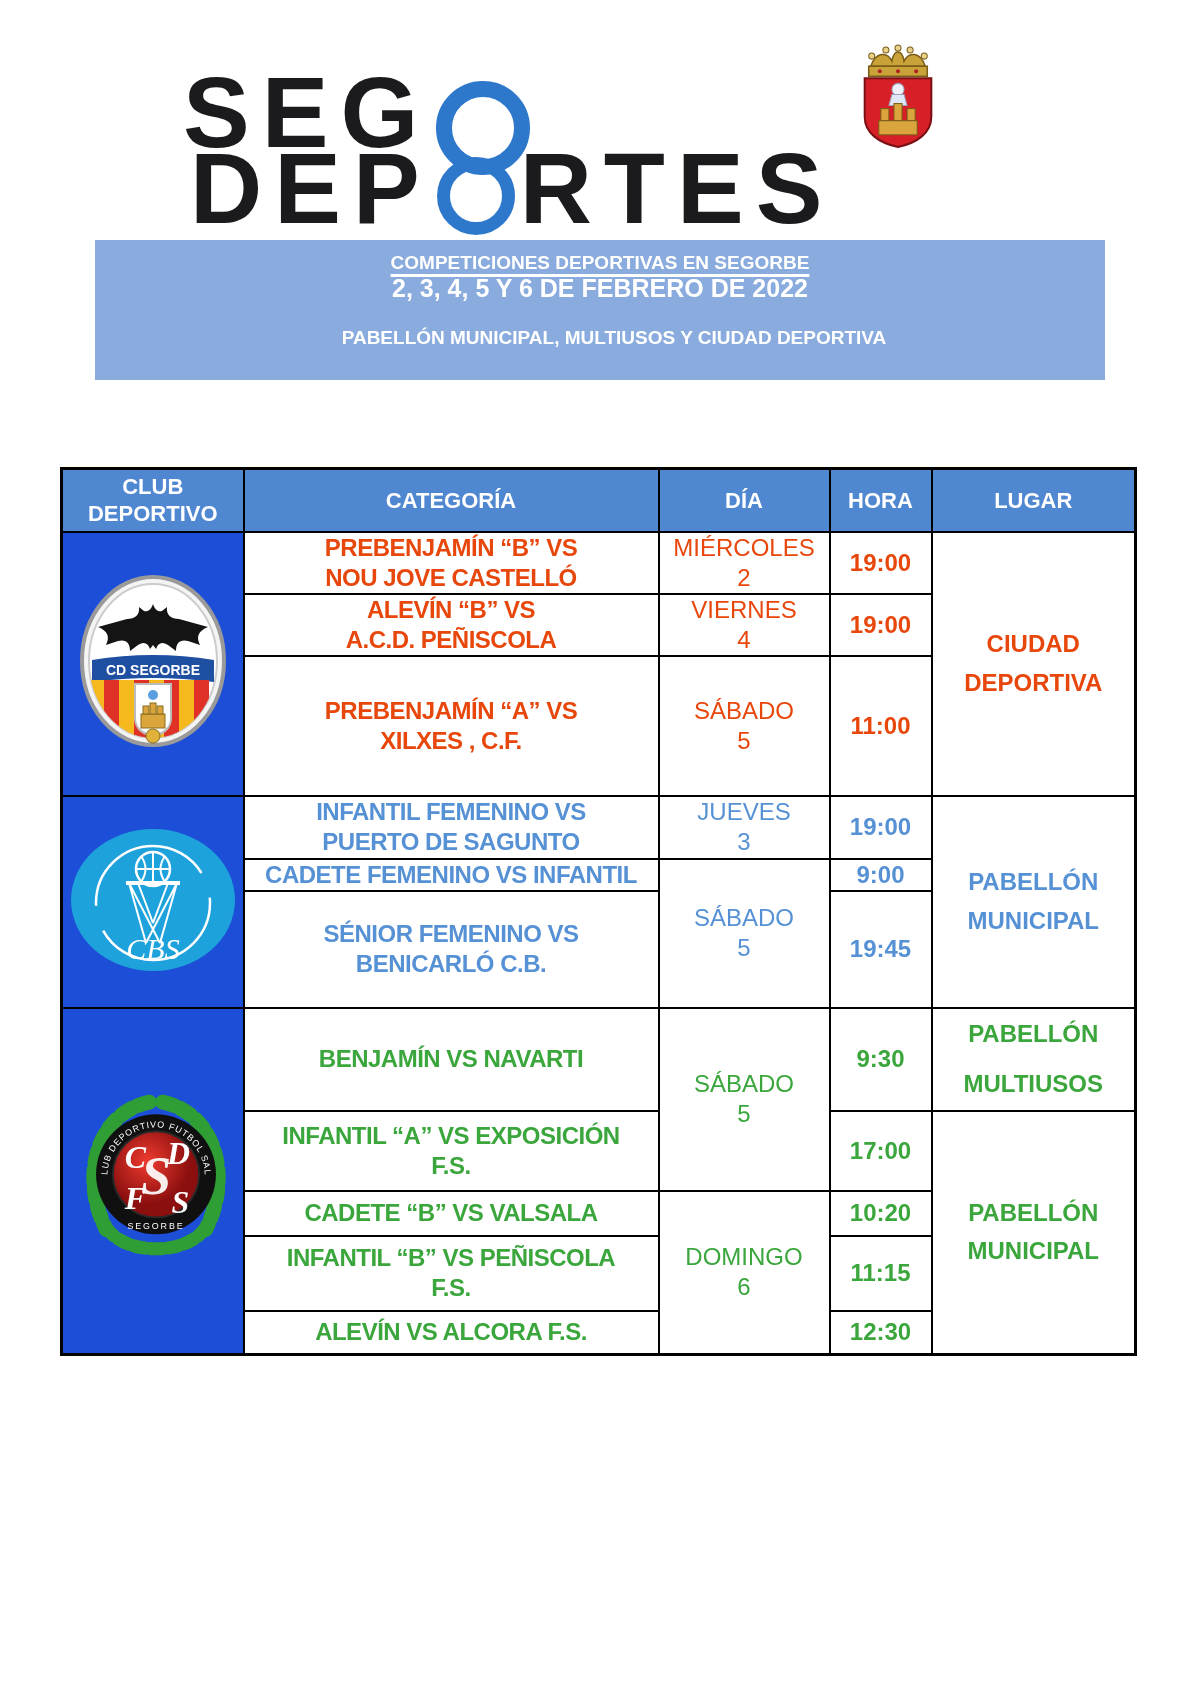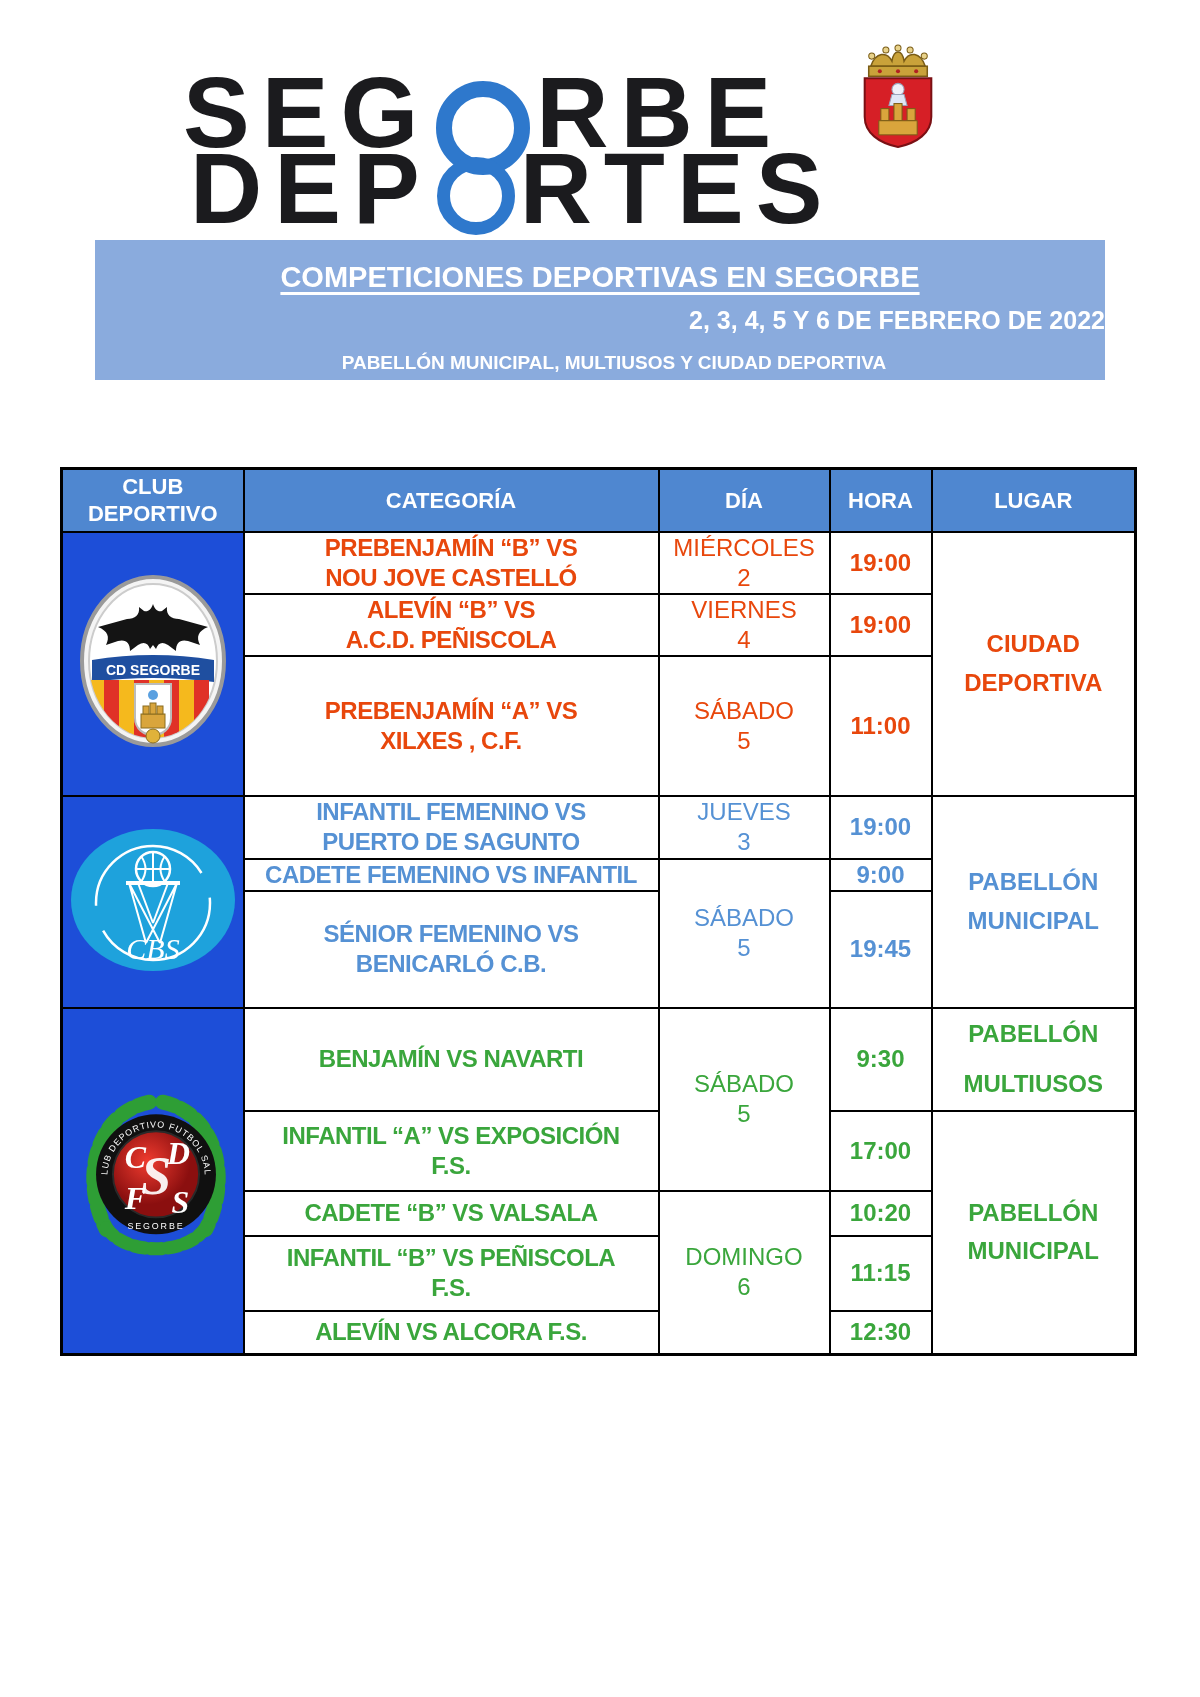--- a/index.html
+++ b/index.html
@@ -21,24 +21,24 @@
   .logo-line1{left:183px;top:62px;}
   .logo-line2{left:190px;top:138px;}
   .ring{border-radius:50%;background:transparent;position:relative;}
   .ring1{width:94px;height:94px;border:16px solid #2e78cc;top:16px;margin:0 6px;}
   .ring2{width:78px;height:78px;border:13px solid #2e78cc;top:8px;margin:0 5px;}
   .crest{position:absolute;left:852px;top:44px;}
 
   
   .banner{position:absolute;left:95px;top:240px;width:1010px;height:140px;
           background:var(--banner-bg);color:#ffffff;text-align:center;}
-  .banner-title{margin-top:21px;font-size:29px;font-weight:bold;
+  .banner-title{margin-top:12px;font-size:19px;font-weight:bold;
                 text-decoration:underline;text-underline-offset:5px;text-decoration-thickness:3px;}
-  .banner-sub{margin-top:12px;font-size:25px;font-weight:bold;text-align:right;}
-  .banner-venues{margin-top:17px;font-size:19px;font-weight:bold;padding-left:28px;}
+  .banner-sub{margin-top:0;font-size:25px;font-weight:bold;}
+  .banner-venues{margin-top:24px;font-size:19px;font-weight:bold;padding-left:28px;}
 
   
   table.sched{position:absolute;left:60px;top:467px;width:1074px;border-collapse:collapse;
               table-layout:fixed;border:3px solid var(--border);}
   table.sched td,table.sched th{border:2px solid var(--border);text-align:center;
               vertical-align:middle;padding:0 4px;overflow:hidden;}
   th.hcell{background:var(--header-bg);color:#fff;font-size:22px;font-weight:bold;line-height:1.25;}
   .cat{font-size:24px;font-weight:bold;letter-spacing:-0.5px;line-height:1.25;}
   .day{font-size:24px;font-weight:normal;line-height:1.25;}
   .time{font-size:24px;font-weight:bold;}
@@ -49,21 +49,20 @@
   .clubcell{background:#1d4ed8;}
 </style>
 </head>
 <body>
 
 <div class="page">
 
   <div class="logo-line logo-line1">
     <span>SEG</span>
     <span class="ring ring1"></span>
-    <span>RBE</span>
   </div>
   <div class="logo-line logo-line2">
     <span>DEP</span>
     <span class="ring ring2"></span>
     <span>RTES</span>
   </div>
 
   <svg class="crest" width="92" height="106" viewBox="0 0 90 105">
     <path d="M18,22 C23,8 34,7 39,17 C41,5 49,5 51,17 C56,7 67,8 72,22 Z" fill="#c9a23a" stroke="#7a5c16" stroke-width="1.5"></path>
     <circle cx="19" cy="12" r="3" fill="#e8d28a" stroke="#7a5c16"></circle>

